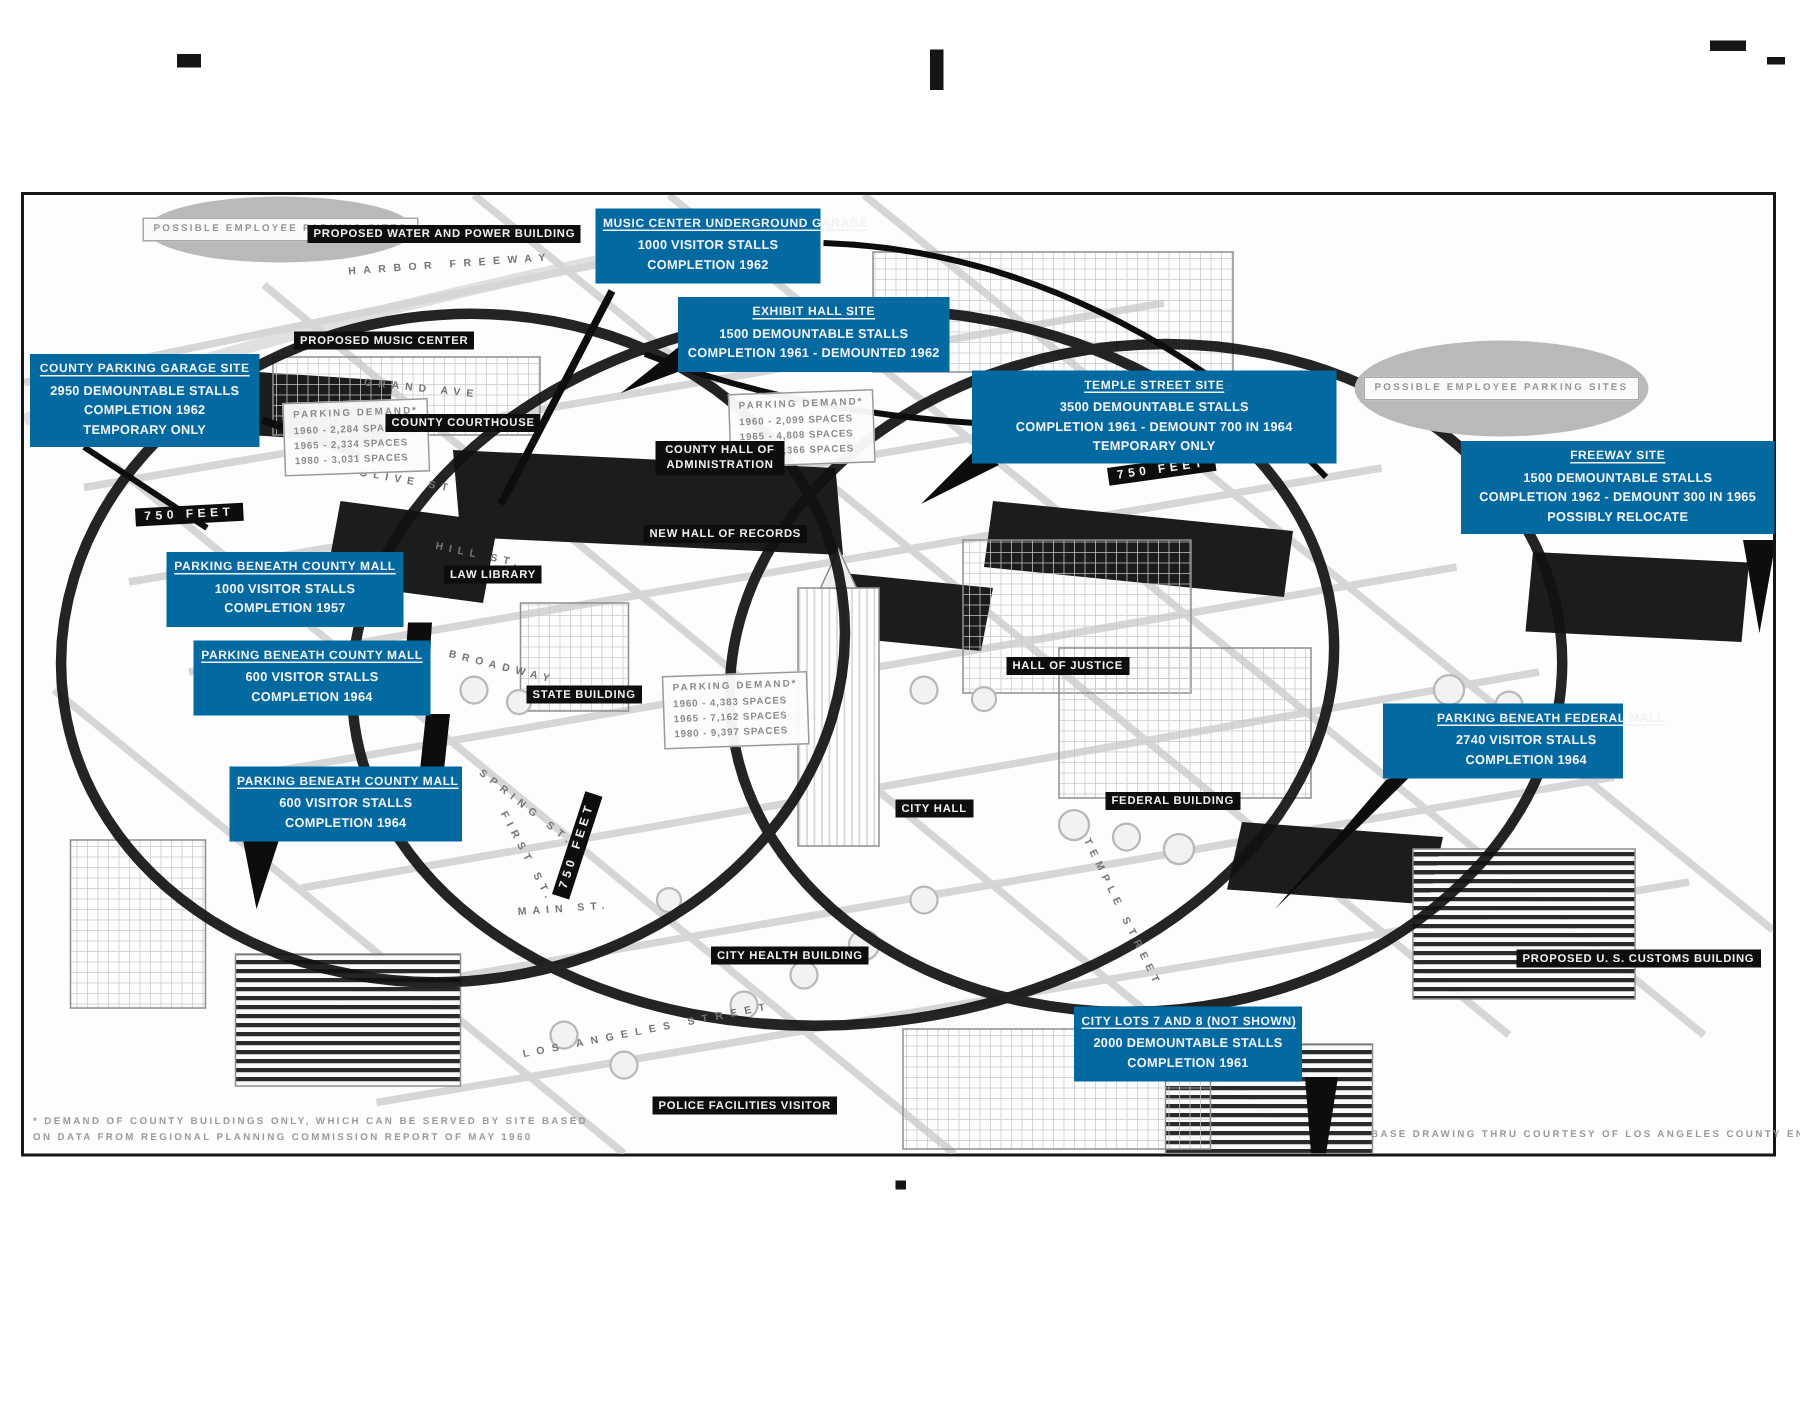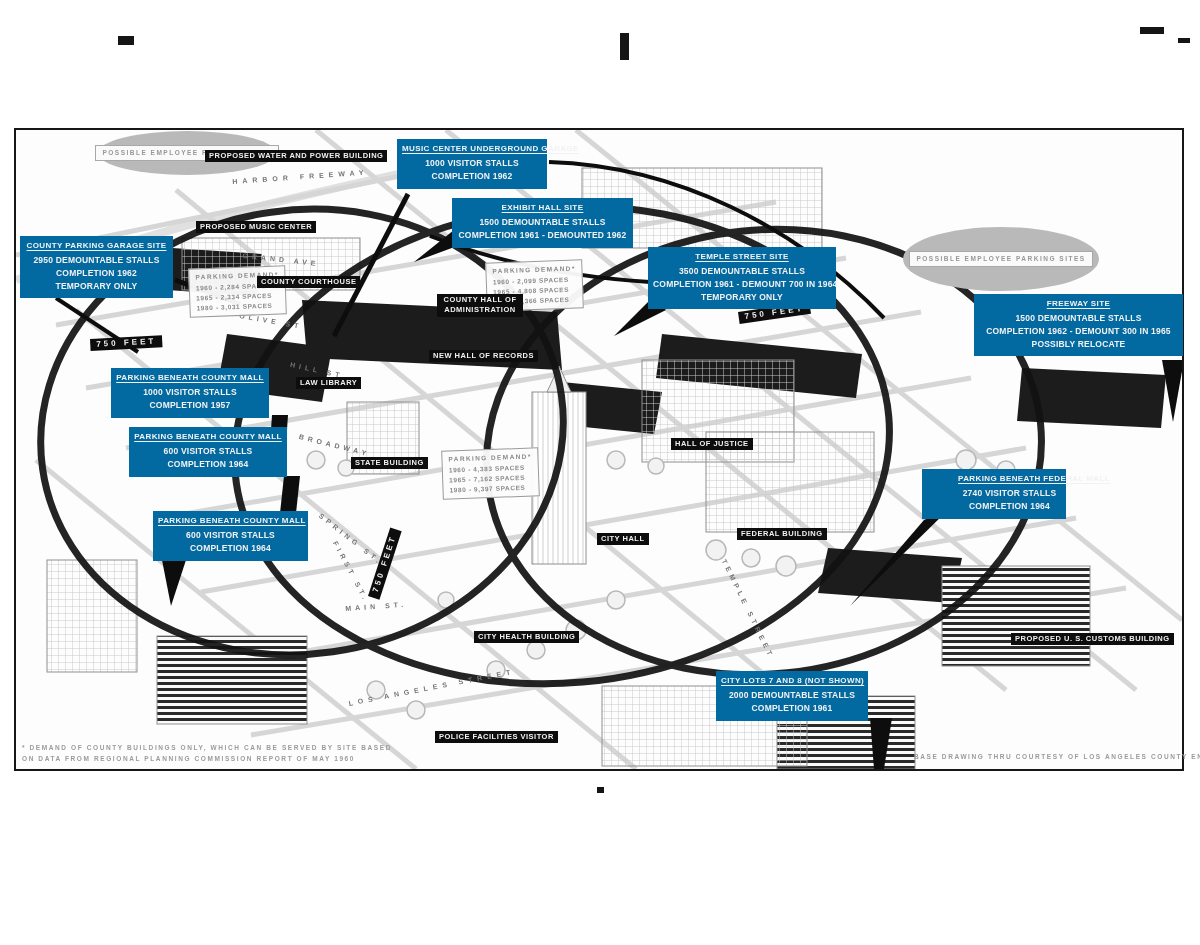--- a/index.html
+++ b/index.html
@@ -189,21 +189,21 @@
   <span class="t">EXHIBIT HALL SITE</span>
   <span class="l">1500 DEMOUNTABLE STALLS</span>
   <span class="l">COMPLETION 1961 - DEMOUNTED 1962</span>
 </div>
 <div class="callout" style="left:20px;top:236px;width:153px;">
   <span class="t">COUNTY PARKING GARAGE SITE</span>
   <span class="l">2950 DEMOUNTABLE STALLS</span>
   <span class="l">COMPLETION 1962</span>
   <span class="l">TEMPORARY ONLY</span>
 </div>
-<div class="callout" style="left:648px;top:247px;width:188px;">
+<div class="callout" style="left:648px;top:247px;width:243px;">
   <span class="t">TEMPLE STREET SITE</span>
   <span class="l">3500 DEMOUNTABLE STALLS</span>
   <span class="l">COMPLETION 1961 - DEMOUNT 700 IN 1964</span>
   <span class="l">TEMPORARY ONLY</span>
 </div>
 <div class="callout" style="left:974px;top:294px;width:209px;">
   <span class="t">FREEWAY SITE</span>
   <span class="l">1500 DEMOUNTABLE STALLS</span>
   <span class="l">COMPLETION 1962 - DEMOUNT 300 IN 1965</span>
   <span class="l">POSSIBLY RELOCATE</span>
@@ -216,21 +216,21 @@
 <div class="callout" style="left:129px;top:427px;width:158px;">
   <span class="t">PARKING BENEATH COUNTY MALL</span>
   <span class="l">600 VISITOR STALLS</span>
   <span class="l">COMPLETION 1964</span>
 </div>
 <div class="callout" style="left:153px;top:511px;width:155px;">
   <span class="t">PARKING BENEATH COUNTY MALL</span>
   <span class="l">600 VISITOR STALLS</span>
   <span class="l">COMPLETION 1964</span>
 </div>
-<div class="callout" style="left:922px;top:469px;width:144px;padding-left:36px;">
+<div class="callout" style="left:922px;top:469px;width:160px;padding-left:36px;">
   <span class="t">PARKING BENEATH FEDERAL MALL</span>
   <span class="l">2740 VISITOR STALLS</span>
   <span class="l">COMPLETION 1964</span>
 </div>
 <div class="callout" style="left:716px;top:671px;width:152px;">
   <span class="t">CITY LOTS 7 AND 8  (NOT SHOWN)</span>
   <span class="l">2000 DEMOUNTABLE STALLS</span>
   <span class="l">COMPLETION 1961</span>
 </div>
 

